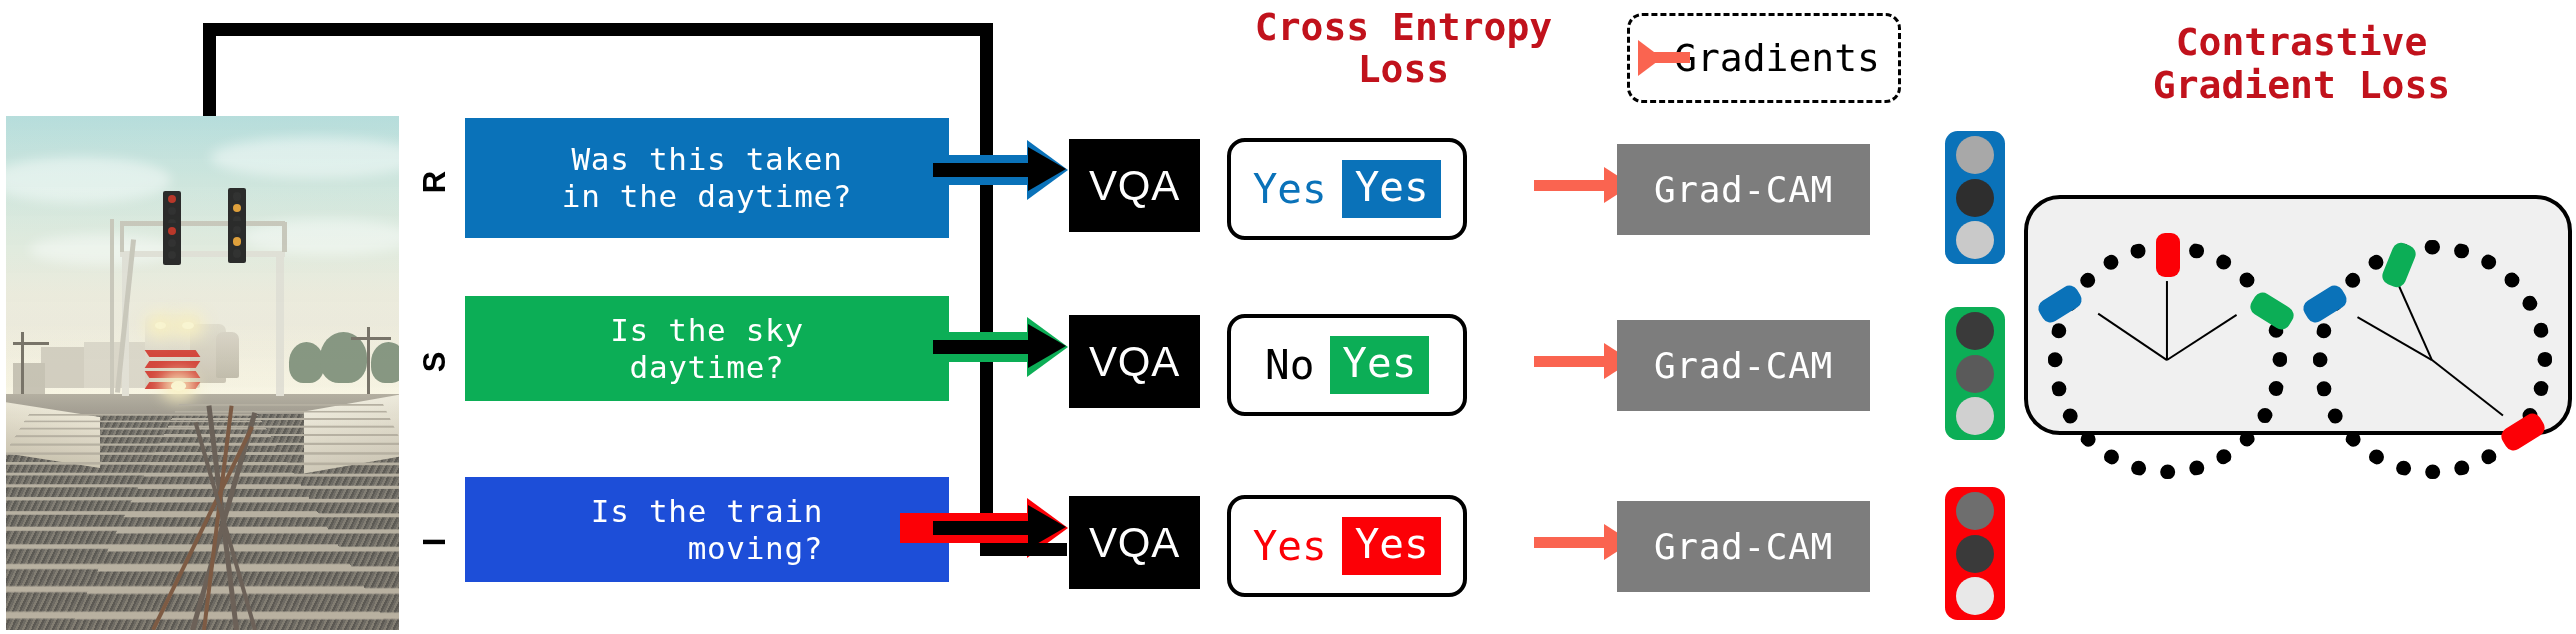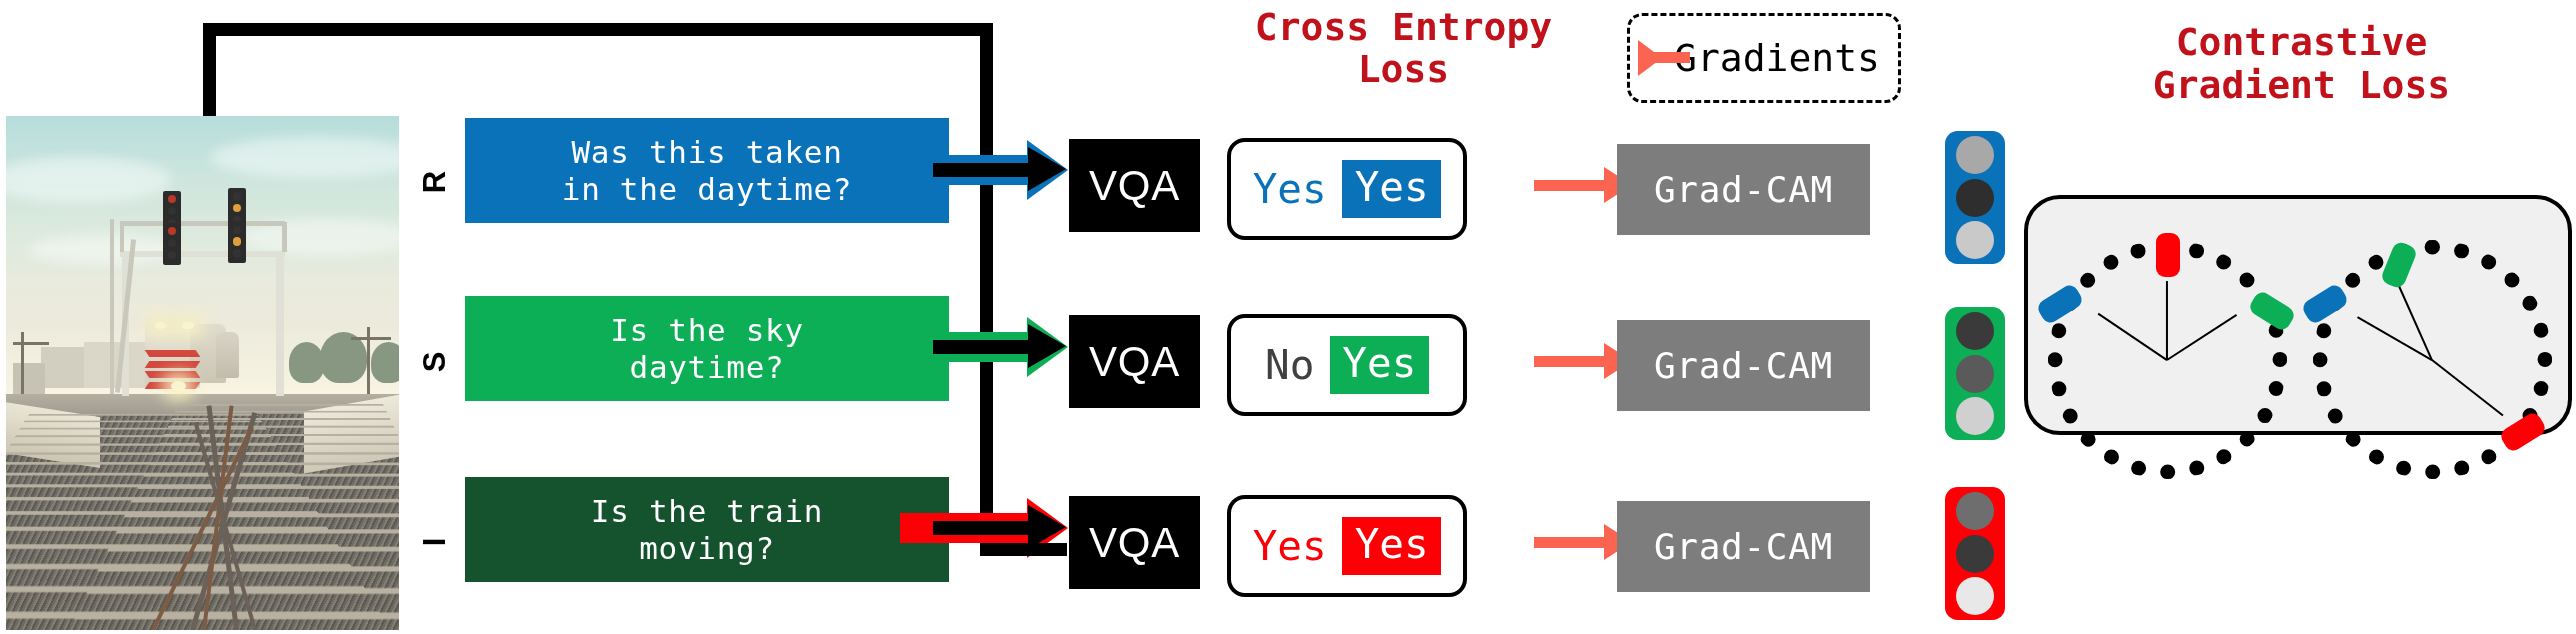--- a/index.html
+++ b/index.html
@@ -168,21 +168,21 @@
   <div class="rail" style="left:50%;top:56%;width:4.2px;height:44%;transform:rotate(7deg);background:#7e5c46;"></div>
   <div class="rail" style="left:63%;top:58%;width:4.2px;height:42%;transform:rotate(-16deg);"></div>
   <div class="tint"></div>
 </div>
 
 <div class="abs kline" style="left:203px;top:23px;width:13.3px;height:93px;"></div>
 <div class="abs kline" style="left:203px;top:23px;width:789px;height:13.3px;"></div>
 <div class="abs kline" style="left:980px;top:23px;width:13.3px;height:533px;"></div>
 
 <div class="abs rot" style="left:420px;top:161px;width:35px;height:42px;text-align:center;">R</div>
-<div class="abs qbox" style="left:465px;top:118px;width:484px;height:105px;background:#0A72B9;">Was this taken
+<div class="abs qbox" style="left:465px;top:118px;width:484px;height:120px;background:#0A72B9;">Was this taken
 in the daytime?</div>
 <div class="abs carrow" style="left:900px;top:140px;width:168px;height:60px;">
   <div class="shaft" style="width:133px;background:#0A72B9;"></div>
   <div class="head" style="border-left:41px solid #0A72B9;"></div>
 </div>
 <div class="abs karrow" style="left:933px;top:140px;width:133px;height:60px;">
   <div class="shaft" style="width:98px;"></div>
     <div class="head"></div>
 </div>
 <div class="abs vqa" style="left:1069px;top:139px;width:131px;height:93px;">VQA</div>
@@ -207,36 +207,36 @@
 <div class="abs carrow" style="left:900px;top:317px;width:168px;height:60px;">
   <div class="shaft" style="width:133px;background:#0CAE56;"></div>
   <div class="head" style="border-left:41px solid #0CAE56;"></div>
 </div>
 <div class="abs karrow" style="left:933px;top:317px;width:133px;height:60px;">
   <div class="shaft" style="width:98px;"></div>
     <div class="head"></div>
 </div>
 <div class="abs vqa" style="left:1069px;top:315px;width:131px;height:93px;">VQA</div>
 <div class="abs pill" style="left:1227px;top:314px;width:232px;height:94px;">
-  <span class="pred" style="color:#404040;">No</span>
+  <span class="pred" style="color:#000000;">No</span>
   <span class="gt" style="background:#0CAE56;">Yes</span>
 </div>
 <div class="abs oarrow" style="left:1534px;top:343px;width:98px;height:36px;">
   <div class="shaft" style="width:70px;"></div>
     <div class="head"></div>
 </div>
 <div class="abs gcam" style="left:1617px;top:320px;width:253px;height:91px;">Grad-CAM</div>
 <div class="abs tl" style="left:1945px;top:307px;width:60px;height:133px;background:#0CAE56;">
   <span style="background:#3A3A3A;"></span>
     <span style="background:#5A5A5A;"></span>
     <span style="background:#D0D0D0;"></span>
 </div>
 
 <div class="abs rot" style="left:420px;top:521px;width:35px;height:42px;text-align:center;">I</div>
-<div class="abs qbox" style="left:465px;top:477px;width:484px;height:105px;background:#14532d;">Is the train
+<div class="abs qbox" style="left:465px;top:477px;width:484px;height:105px;background:#1d4ed8;text-align:right;">Is the train
 moving?</div>
 <div class="abs carrow" style="left:900px;top:498px;width:168px;height:60px;">
   <div class="shaft" style="width:133px;background:#FC0006;"></div>
   <div class="head" style="border-left:41px solid #FC0006;"></div>
 </div>
 <div class="abs kline" style="left:980px;top:543px;width:87px;height:13.3px;"></div>
 <div class="abs karrow" style="left:933px;top:498px;width:133px;height:60px;">
   <div class="shaft" style="width:98px;"></div>
     <div class="head"></div>
 </div>

